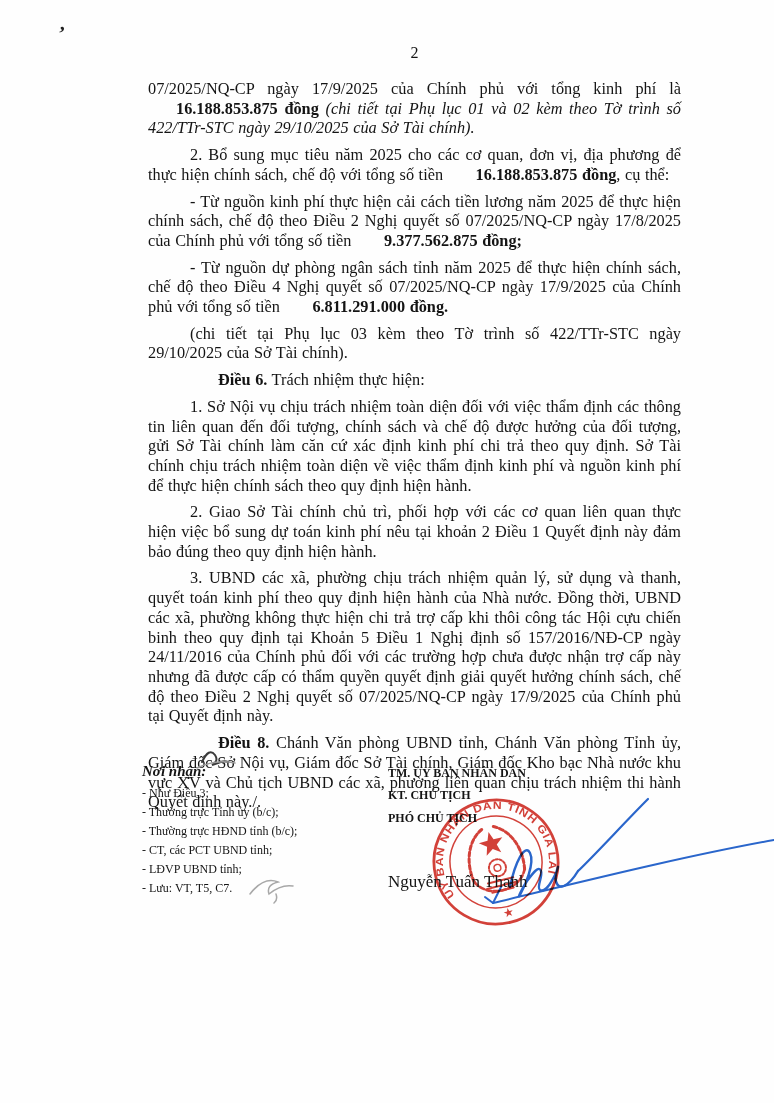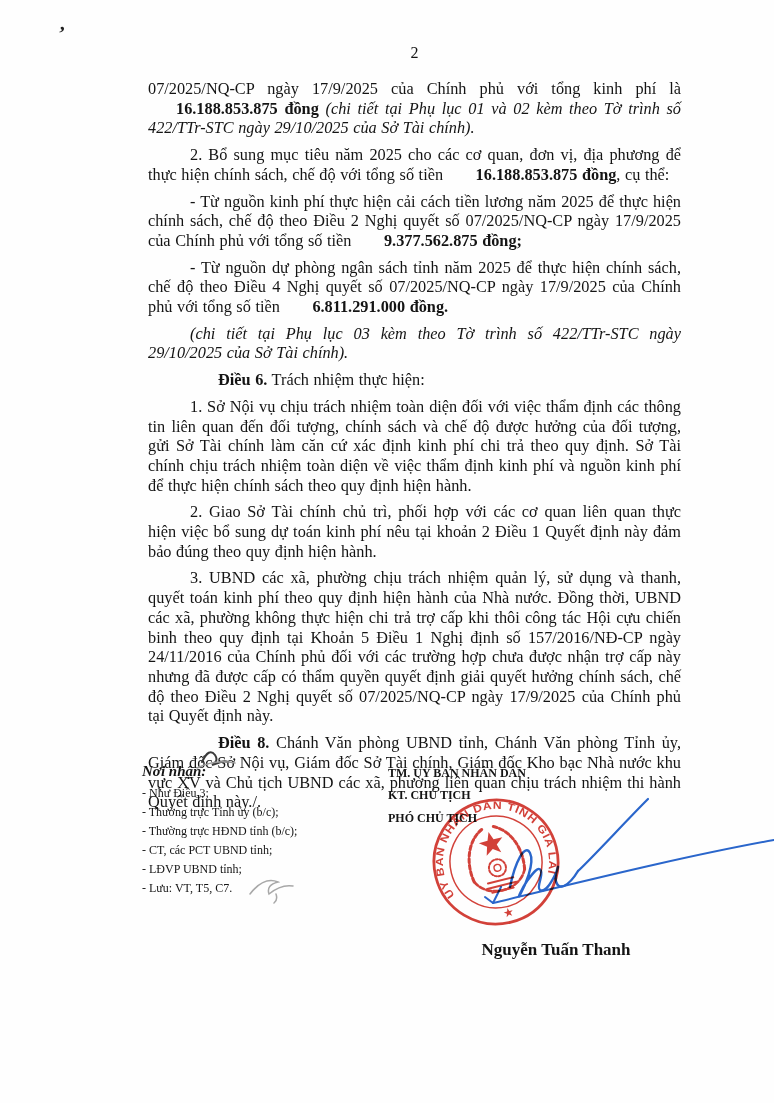--- a/index.html
+++ b/index.html
@@ -16,33 +16,33 @@
   .content{
     position:absolute;left:148px;top:44px;width:533px;
   }
   .page-number{text-align:center;font-size:16px;margin-bottom:17px;}
   .para{
     margin:7px 0 0 0;text-align:justify;text-indent:42px;
     font-size:16.3px;line-height:19.7px;
     word-spacing:0.5px;
   }
   .para.first{text-indent:0;margin-top:0;}
-  .para.italic{font-style:italic;}
+  .para.italic{}
   .para b{font-weight:bold;margin-left:28px;}
   .para i{font-style:italic;margin-top:32px;}
   .recipients{position:absolute;left:142px;top:763px;}
   .rec-heading{font-size:15px;font-weight:bold;font-style:italic;margin-bottom:4px;}
   .rec-item{font-size:12px;line-height:19px;}
   .sig-head{
     position:absolute;left:388px;top:762px;width:336px;
     text-align:left;font-weight:bold;font-size:12px;line-height:22.4px;
   }
   .signer{
-    position:absolute;left:388px;top:940px;width:336px;
-    text-align:center;font-weight:bold;font-size:17px;
+    position:absolute;left:388px;top:872px;width:336px;
+    text-align:left;font-weight:normal;font-size:17px;
   }
   .stamp-svg{
     position:absolute;left:430px;top:796px;width:132px;height:132px;
     mix-blend-mode:multiply;opacity:0.92;
   }
   .ink-svg{
     position:absolute;left:330px;top:786px;width:444px;height:132px;
     mix-blend-mode:multiply;
   }
   .pen-initial{position:absolute;left:194px;top:742px;width:44px;height:30px;}
@@ -53,21 +53,21 @@
 
 <div class="stray-mark">’</div>
 
 <div class="content">
   <div class="page-number">2</div>
 
   <p class="para first"><span>07/2025/NQ-CP ngày 17/9/2025 của Chính phủ với tổng kinh phí là </span><b>16.188.853.875 đồng</b><i> (chi tiết tại Phụ lục 01 và 02 kèm theo Tờ trình số 422/TTr-STC ngày 29/10/2025 của Sở Tài chính).</i></p>
 
   <p class="para"><span>2. Bổ sung mục tiêu năm 2025 cho các cơ quan, đơn vị, địa phương để thực hiện chính sách, chế độ với tổng số tiền </span><b>16.188.853.875 đồng</b><span>, cụ thể:</span></p>
 
-  <p class="para"><span>- Từ nguồn kinh phí thực hiện cải cách tiền lương năm 2025 để thực hiện chính sách, chế độ theo Điều 2 Nghị quyết số 07/2025/NQ-CP ngày 17/9/2025 của Chính phủ với tổng số tiền </span><b>9.377.562.875 đồng;</b></p>
+  <p class="para"><span>- Từ nguồn kinh phí thực hiện cải cách tiền lương năm 2025 để thực hiện chính sách, chế độ theo Điều 2 Nghị quyết số 07/2025/NQ-CP ngày 17/8/2025 của Chính phủ với tổng số tiền </span><b>9.377.562.875 đồng;</b></p>
 
   <p class="para"><span>- Từ nguồn dự phòng ngân sách tỉnh năm 2025 để thực hiện chính sách, chế độ theo Điều 4 Nghị quyết số 07/2025/NQ-CP ngày 17/9/2025 của Chính phủ với tổng số tiền </span><b>6.811.291.000 đồng.</b></p>
 
   <p class="para italic">(chi tiết tại Phụ lục 03 kèm theo Tờ trình số 422/TTr-STC ngày 29/10/2025 của Sở Tài chính).</p>
 
   <p class="para"><b>Điều 6.</b><span> Trách nhiệm thực hiện:</span></p>
 
   <p class="para">1. Sở Nội vụ chịu trách nhiệm toàn diện đối với việc thẩm định các thông tin liên quan đến đối tượng, chính sách và chế độ được hưởng của đối tượng, gửi Sở Tài chính làm căn cứ xác định kinh phí chi trả theo quy định. Sở Tài chính chịu trách nhiệm toàn diện về việc thẩm định kinh phí và nguồn kinh phí để thực hiện chính sách theo quy định hiện hành.</p>
 
   <p class="para">2. Giao Sở Tài chính chủ trì, phối hợp với các cơ quan liên quan thực hiện việc bổ sung dự toán kinh phí nêu tại khoản 2 Điều 1 Quyết định này đảm bảo đúng theo quy định hiện hành.</p>

